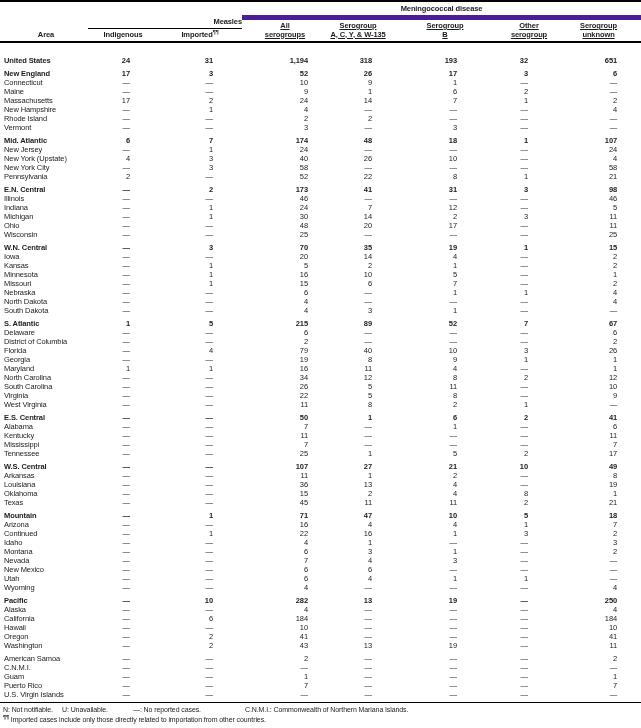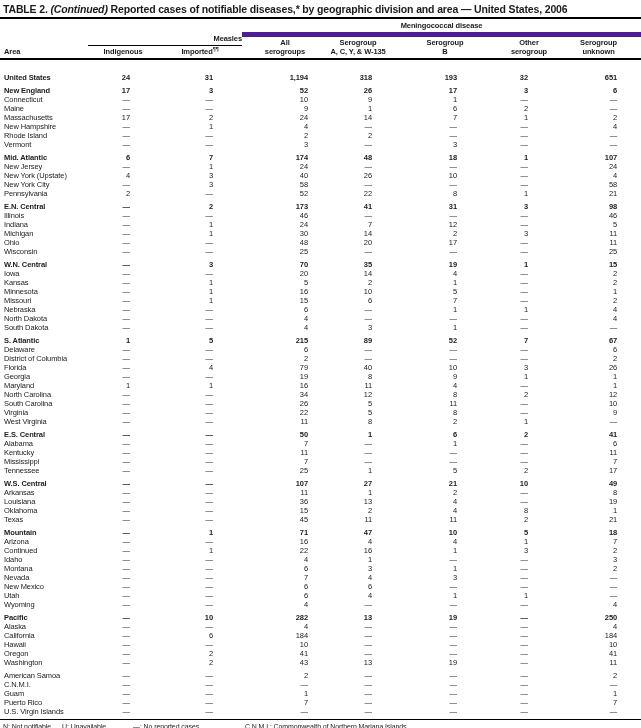--- a/index.html
+++ b/index.html
@@ -57,36 +57,36 @@
     text-align: center;
     border-bottom: 5px solid #4c1d95;
     padding: 3px 0 1px 0;
   }
   th.spanner-mea {
     text-align: right;
     border-bottom: 1px solid #000;
     padding: 1px 0 1px 0;
   }
   th.harea {
-    text-align: left;
+    text-align: center;
     padding: 0 0 2px 4px;
     border-bottom: 2px solid #000;
   }
   th.hsub {
     text-align: center;
     padding: 2px 0 2px 0;
     border-bottom: 2px solid #000;
     margin-top: 44px;
   }
   th.hcol {
     text-align: center;
     padding: 0 0 2px 0;
     border-bottom: 2px solid #000;
   }
-  .hl { display: block; }
+  .hl { display: block; text-decoration: underline; }
   sup.mk {
     font-size: 5.5px;
     vertical-align: baseline;
     position: relative;
     top: -3px;
   }
   
   tbody td {
     font-size: 7.5px;
     line-height: 9px;
@@ -122,21 +122,20 @@
   .fn-w2 { width: 71px; }
   .fn-w3 { width: 112px; }
   .fn-line2 { margin-top: 1px; }
   .fn-line2 sup.mk { font-weight: bold; }
 </style>
 </head>
 <body>
 
 <div class="page">
 
-  <div class="title"><span>TABLE 2.</span> <span class="cont">(Continued)</span> <span>Reported cases of notifiable diseases,* by geographic division and area — United States, 2006</span></div>
   <div class="title-rule"></div>
 
   <table>
     <colgroup>
       <col class="c-area">
         <col class="c-1">
         <col class="c-2">
         <col class="c-3">
         <col class="c-4">
         <col class="c-5">

